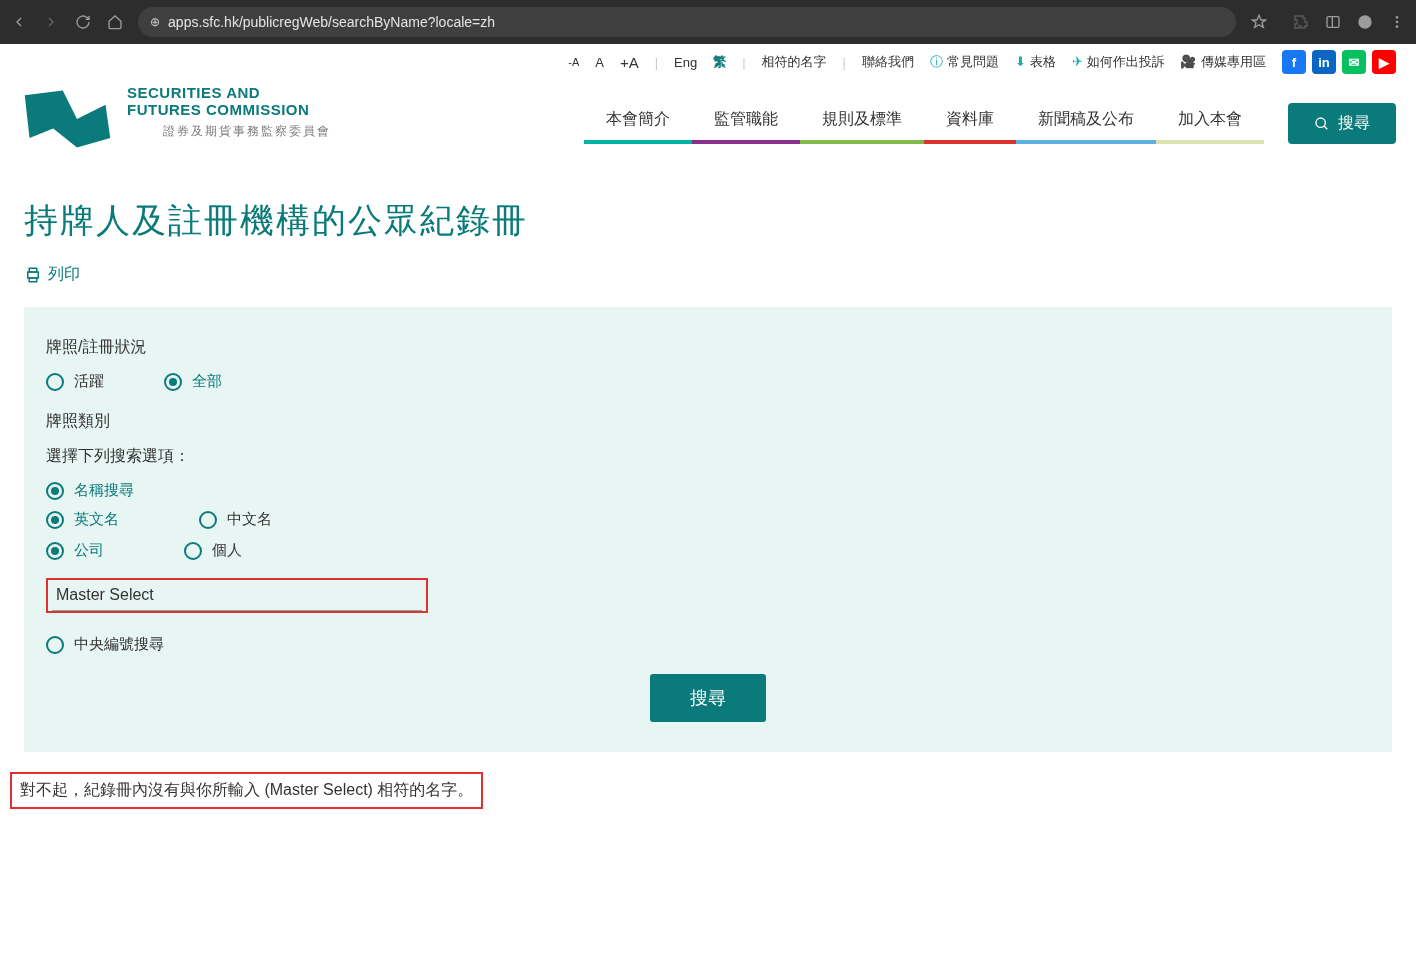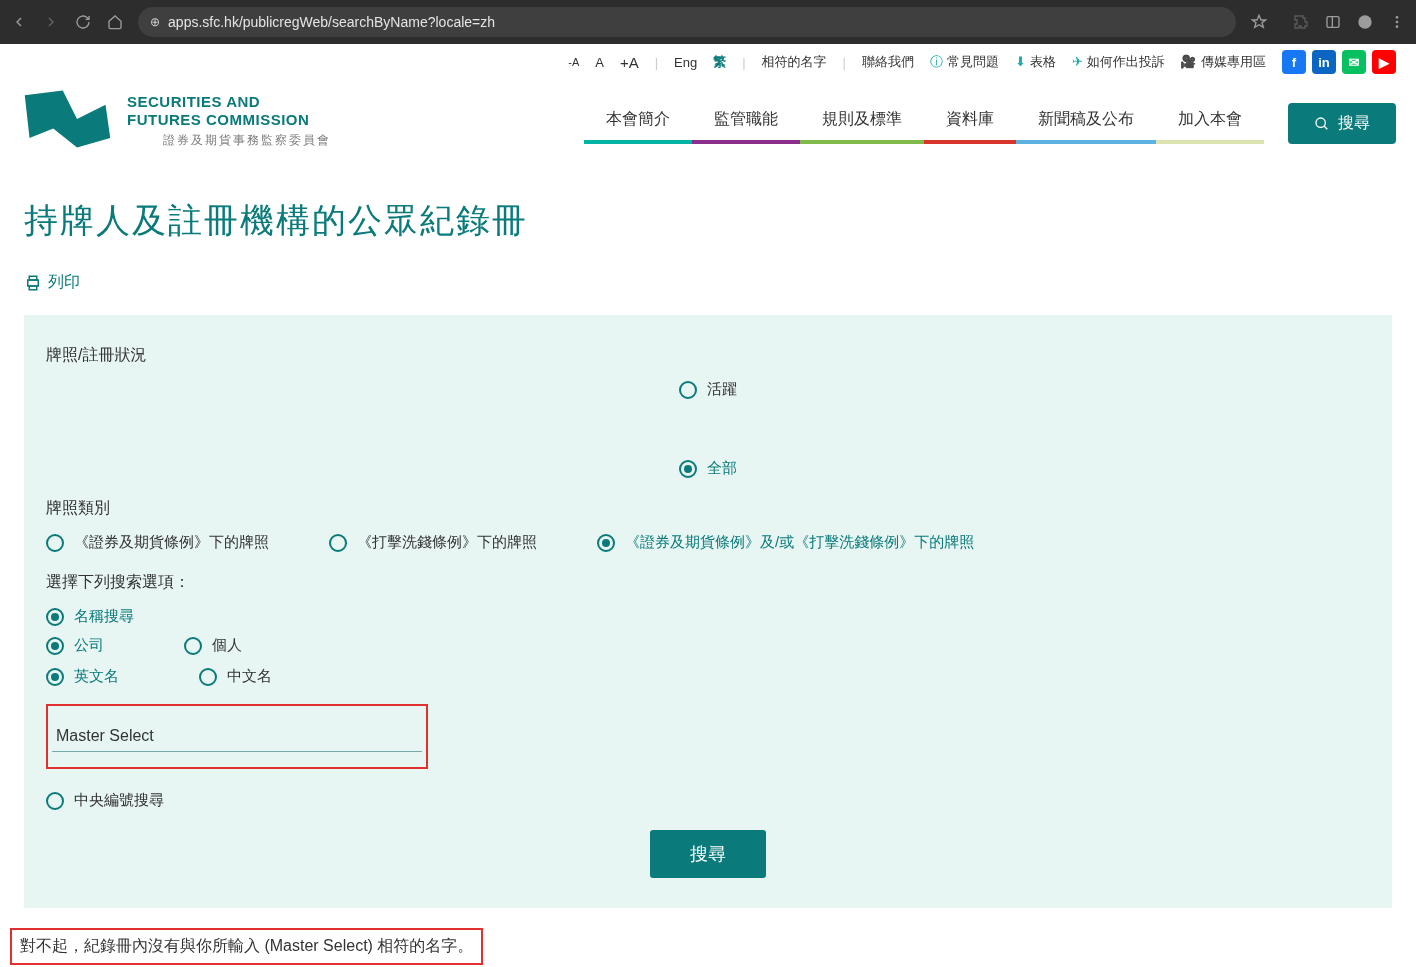--- a/index.html
+++ b/index.html
@@ -26,60 +26,60 @@
   .util-bar .size-c { font-size: 15px; }
   .social { display: flex; gap: 6px; }
   .social span { width: 24px; height: 24px; border-radius: 4px; display:flex; align-items:center; justify-content:center; color:#fff; font-size:13px; font-weight:bold;}
   .fb  { background:#1877f2; }
   .li  { background:#0a66c2; }
   .wc  { background:#07c160; }
   .yt  { background:#ff0000; }
 
   
   .header { display: flex; align-items: flex-start; padding: 10px 20px 0 20px; }
-  .logo { display: flex; align-items: center; gap: 12px; }
+  .logo { display: flex; gap: 12px; }
   .logo-mark svg { width: 95px; height: 70px; }
   .logo-text .en { color: #0a7a7a; font-size: 15px; font-weight: 700; letter-spacing: .5px; line-height: 1.15; }
   .logo-text .zh { color: #7a7a7a; font-size: 12px; letter-spacing: 2px; margin-top: 4px; margin-left: 36px; }
   .nav-wrap { margin-left: auto; display:flex; flex-direction:column; align-items:flex-end; }
   .main-nav { display: flex; align-items: flex-end; height: 60px; }
   .main-nav .item { padding: 0 22px 14px 22px; font-size: 16px; color: #333; position: relative; cursor: pointer; }
   .main-nav .item::after { content:""; position:absolute; left:0; right:0; bottom:0; height:4px; }
   .main-nav .i1::after{ background:#00b3a4;}
   .main-nav .i2::after{ background:#8b2e8c;}
   .main-nav .i3::after{ background:#7fba4a;}
   .main-nav .i4::after{ background:#d9342b;}
   .main-nav .i5::after{ background:#5db1e0;}
   .main-nav .i6::after{ background:#dce3b1;}
   .search-btn { background:#0a7a7a; color:#fff; border:none; padding: 10px 26px; border-radius:4px; font-size:16px; cursor:pointer; margin-left: 24px; margin-bottom: 0; display:flex; align-items:center; gap:8px;}
   .search-btn svg {width:16px;height:16px;}
 
   
   .page { padding: 40px 24px 20px 24px; }
-  h1 { color:#0a7a7a; font-weight: 400; font-size: 34px; margin-bottom: 28px; letter-spacing: 2px;}
+  h1 { color:#0a7a7a; font-weight: 400; font-size: 34px; margin-bottom: 20px; letter-spacing: 2px;}
   .print-link { color:#0a7a7a; font-size:16px; display:inline-flex; align-items:center; gap:6px; text-decoration:none; margin-bottom: 22px;}
   .print-link svg{width:18px;height:18px;}
   .breadcrumb { font-size: 19px; color:#333; margin-bottom: 26px; }
   .breadcrumb .sep2{ color:#888; margin: 0 8px;}
   .breadcrumb .active{ color:#0a7a7a; border-bottom:2px solid #0a7a7a; padding-bottom:4px; font-weight:500;}
   .breadcrumb a { color:#333; text-decoration:none; }
 
   
   .form-panel { background:#e7f5f3; padding: 24px 22px 30px 22px; }
   .form-panel .section-label { font-size:16px; color:#333; margin: 6px 0 14px 0; font-weight:500;}
   .opt-row { display:flex; gap: 60px; align-items:center; margin-bottom: 20px; flex-wrap: wrap;}
   .opt-row.tight { gap: 40px; margin-bottom: 10px;}
   .radio { display:inline-flex; align-items:center; gap:10px; font-size:15px; color:#333; cursor:pointer;}
   .radio .circle { width:18px; height:18px; border:2px solid #0a7a7a; border-radius:50%; position:relative; flex-shrink:0;}
   .radio.checked .circle::after{ content:""; position:absolute; inset:3px; background:#0a7a7a; border-radius:50%;}
   .radio.checked  { color:#0a7a7a; }
   .name-group { display:flex; gap: 80px; margin-bottom: 12px;}
   .input-line { border:none; border-bottom:1px solid #7aa; background:transparent; width: 370px; font-size:16px; padding: 6px 4px; outline:none; color:#333;}
   .input-line::placeholder{ color:#b9cccb; }
-  .hlbox { border:2px solid #e03030; padding: 15px 4px; display:inline-block; margin: 6px 0 14px 0;}
+  .hlbox { border:2px solid #e03030; padding: 0 4px; display:inline-block; margin: 6px 0 14px 0;}
   .submit-row{ text-align:center; margin-top: 20px;}
   .submit-btn{ background:#0a7a7a; color:#fff; border:none; padding: 12px 40px; font-size:18px; border-radius:3px; cursor:pointer;}
   .error-box{ border:2px solid #e03030; display:inline-block; padding:6px 8px; font-size:16px; color:#333; margin-top:20px; margin-left:-14px;}
 </style>
 </head>
 <body>
 
 <div class="browser-bar">
   <span class="nav-btn">
       <svg viewBox="0 0 24 24" fill="none" stroke="#ccc" stroke-width="2">
@@ -201,72 +201,58 @@
     <svg viewBox="0 0 24 24" fill="none" stroke="#0a7a7a" stroke-width="2">
         <rect x="5" y="8" width="14" height="8"></rect>
         <rect x="7" y="3" width="10" height="5"></rect>
         <rect x="7" y="16" width="10" height="5"></rect>
       </svg>
     <span>列印</span>
   </a>
 
   <div class="form-panel">
     <div class="section-label">牌照/註冊狀況</div>
-    <div class="opt-row" style="flex-direction:column;">
+    <div class="opt-row" style="">
       <label class="radio">
           <span class="circle"></span>
           <span>活躍</span>
         </label>
       <label class="radio checked">
           <span class="circle"></span>
           <span>全部</span>
         </label>
     </div>
 
     <div class="section-label">牌照類別</div>
-    <div class="opt-row">
-      <label class="radio">
-          <span class="circle"></span>
-          <span>《證券及期貨條例》下的牌照</span>
-        </label>
-      <label class="radio">
-          <span class="circle"></span>
-          <span>《打擊洗錢條例》下的牌照</span>
-        </label>
-      <label class="radio checked">
-          <span class="circle"></span>
-          <span>《證券及期貨條例》及/或《打擊洗錢條例》下的牌照</span>
-        </label>
-    </div>
 
     <div class="section-label">選擇下列搜索選項：</div>
     <div class="opt-row tight">
       <label class="radio checked">
           <span class="circle"></span>
           <span>名稱搜尋</span>
         </label>
     </div>
     <div class="name-group">
       <label class="radio checked">
           <span class="circle"></span>
+          <span>英文名</span>
+        </label>
+      <label class="radio">
+          <span class="circle"></span>
+          <span>中文名</span>
+        </label>
+    </div>
+    <div class="name-group">
+      <label class="radio checked">
+          <span class="circle"></span>
           <span>公司</span>
         </label>
       <label class="radio">
           <span class="circle"></span>
           <span>個人</span>
-        </label>
-    </div>
-    <div class="name-group">
-      <label class="radio checked">
-          <span class="circle"></span>
-          <span>英文名</span>
-        </label>
-      <label class="radio">
-          <span class="circle"></span>
-          <span>中文名</span>
         </label>
     </div>
     <div class="hlbox">
       <input class="input-line" value="Master Select" style="">
     </div>
     <div class="opt-row tight" style="margin-top:8px;">
       <label class="radio">
           <span class="circle"></span>
           <span>中央編號搜尋</span>
         </label>

